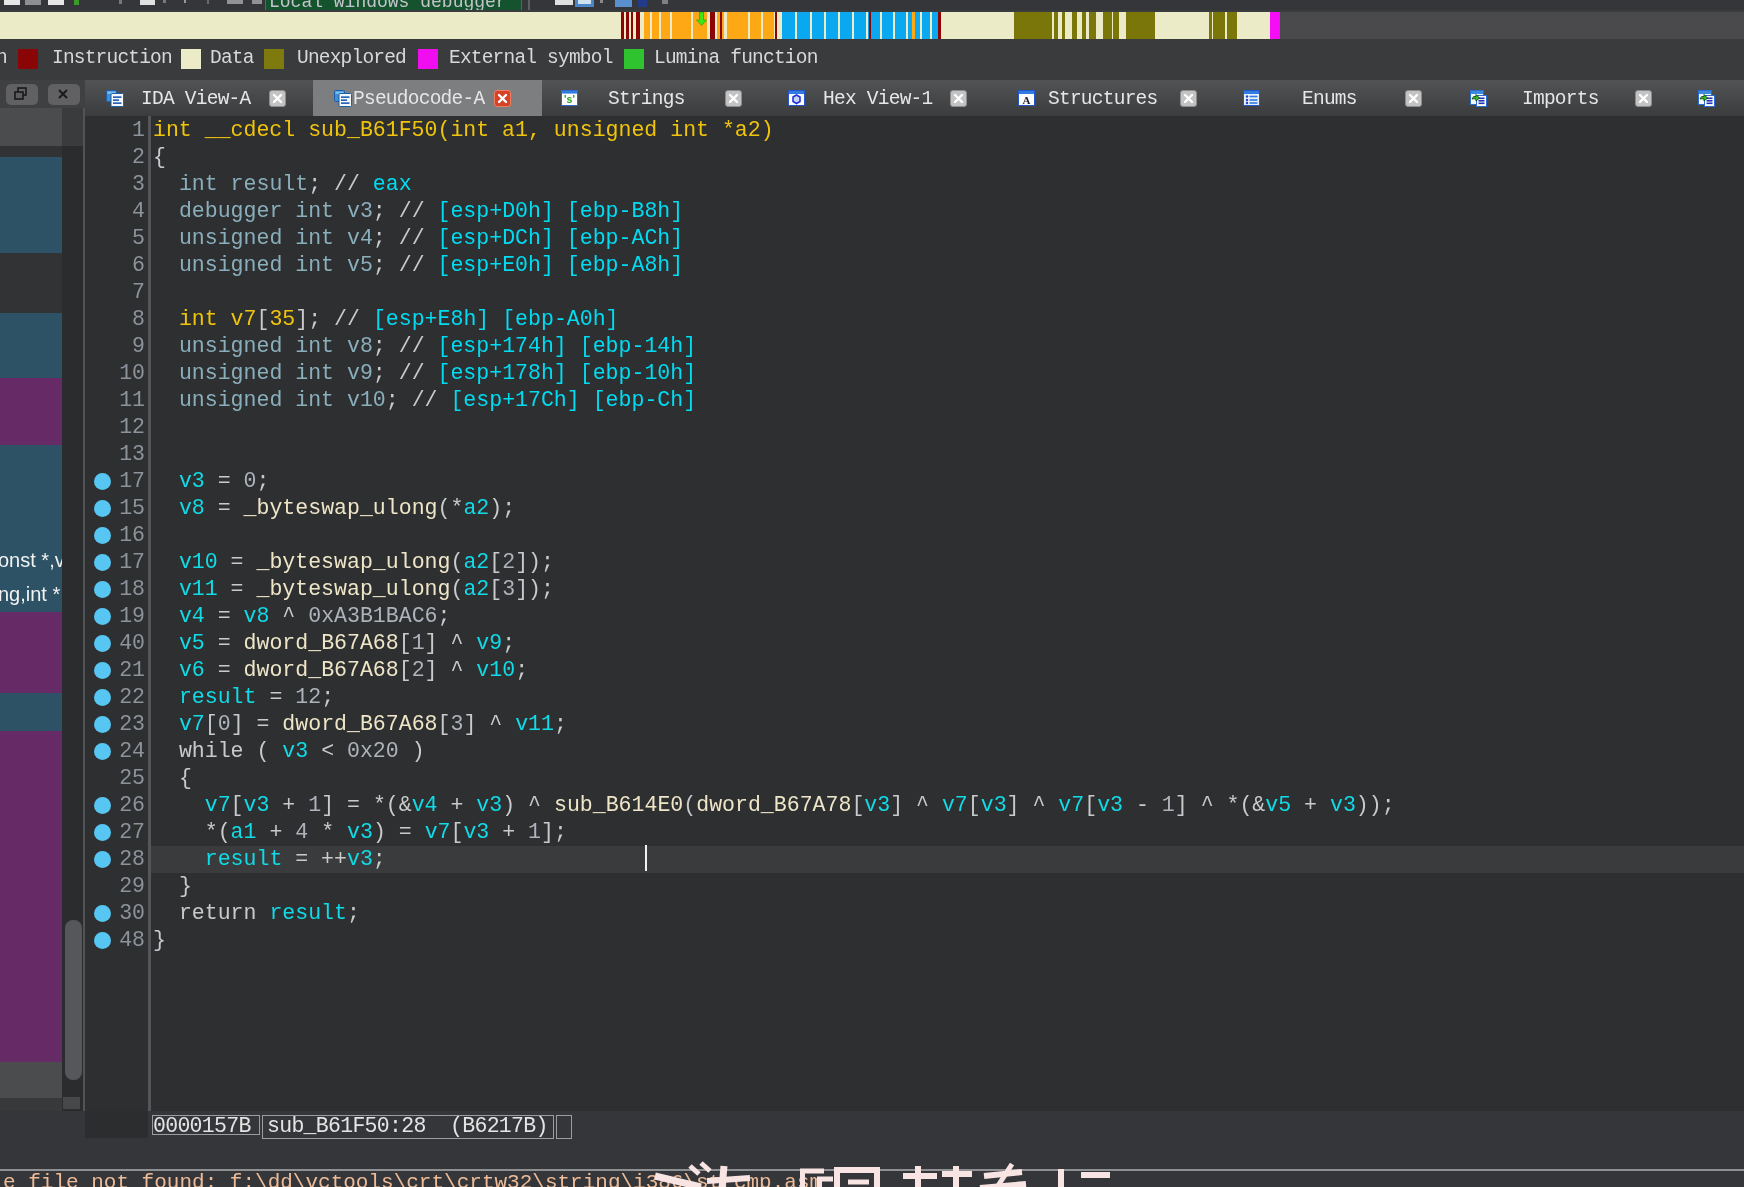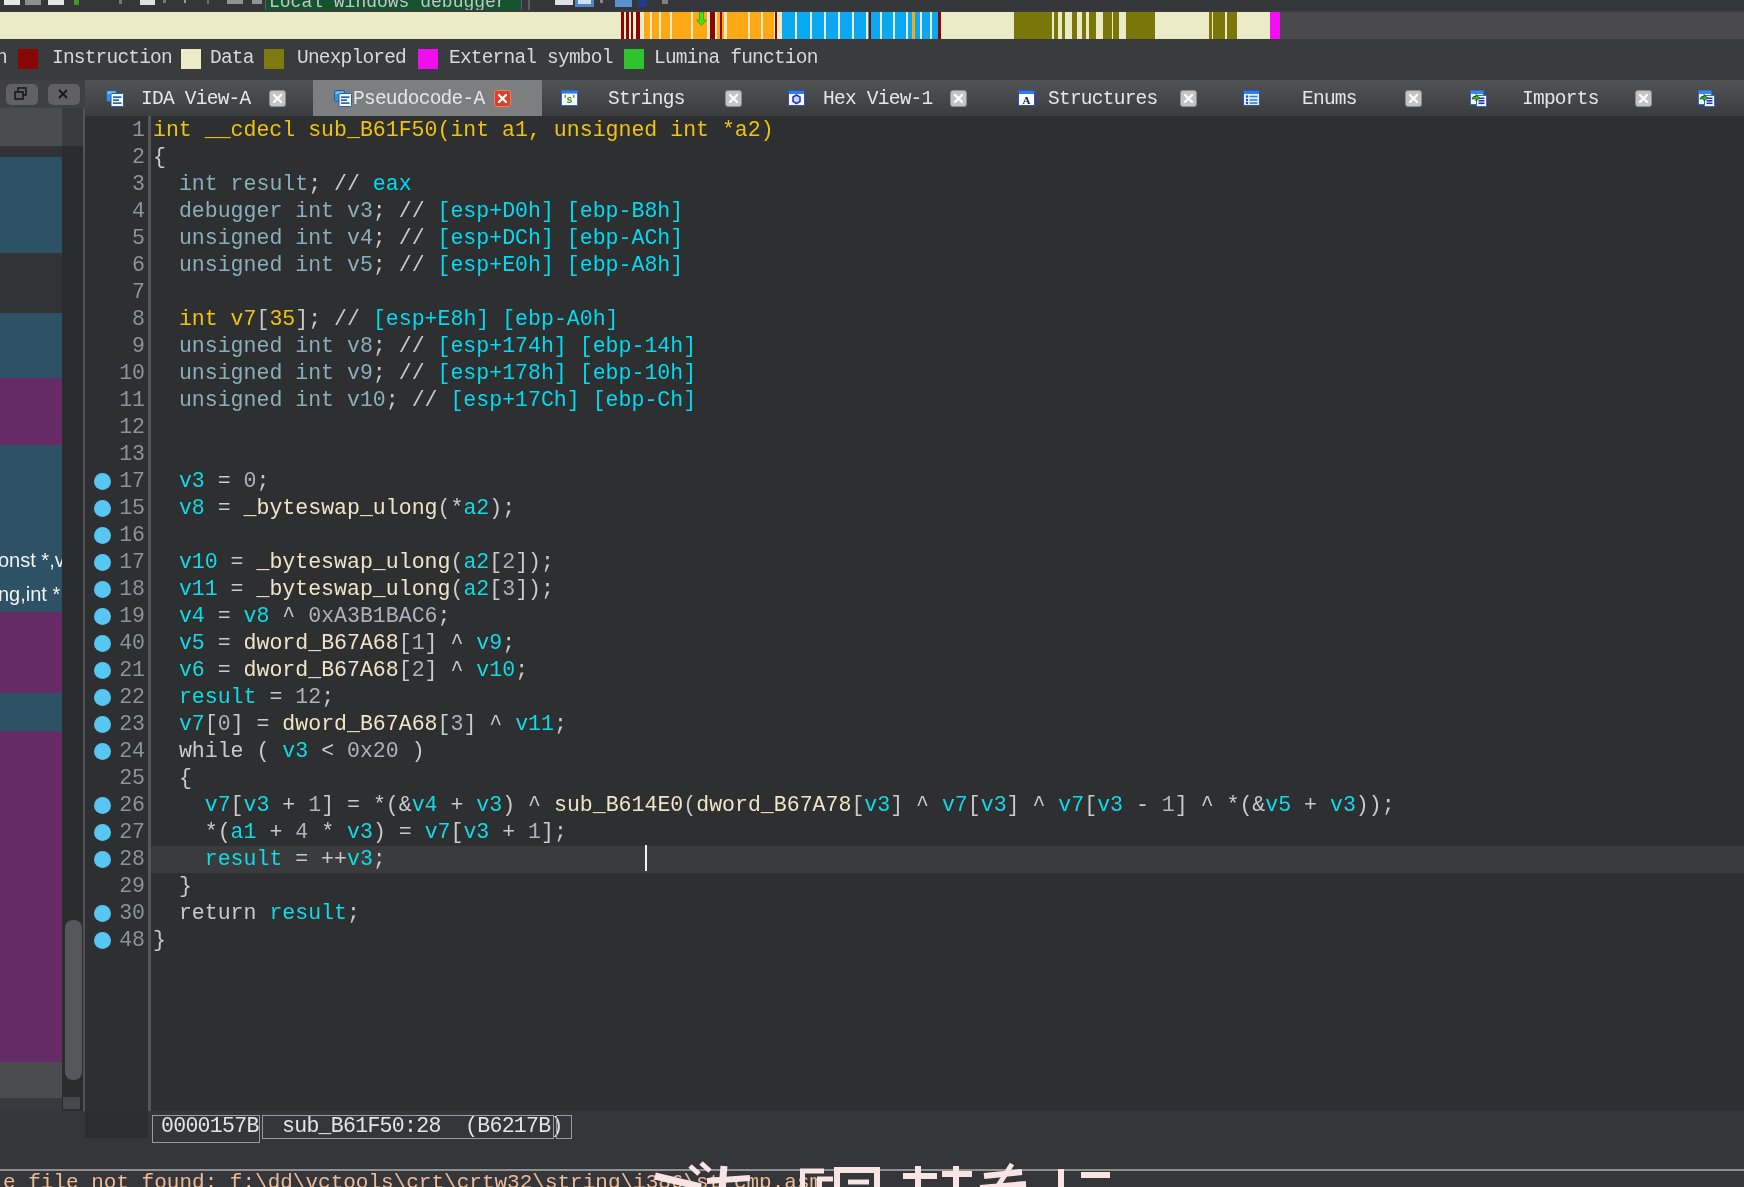--- a/index.html
+++ b/index.html
@@ -318,22 +318,22 @@
 <div class="cl" style="top:873px">&nbsp;&nbsp;<span class="w">}</span></div>
 <div class="ln" style="top:900px">30</div>
 <div class="dot" style="top:905.0px"></div>
 <div class="cl" style="top:900px">&nbsp;&nbsp;<span class="w">return </span><span class="c">result</span><span class="w">;</span></div>
 <div class="ln" style="top:927px">48</div>
 <div class="dot" style="top:932.0px"></div>
 <div class="cl" style="top:927px"><span class="w">}</span></div>
 <div class="abs" style="left:644.5px;top:845px;width:2px;height:26px;background:#f2f2f2"></div>
 <div class="abs" style="z-index:4;left:85px;top:1111px;width:63px;height:27px;background:#2c2d2f"></div>
 
-<div class="abs" style="z-index:5;left:152px;top:1115px;width:108px;height:28px;border:1.5px solid #9a9c9e;color:#e4e4e4;font-size:21.5px;letter-spacing:-0.7px;line-height:21px;padding-left:8px">0000157B</div>
-<div class="abs" style="z-index:5;left:262px;top:1115px;width:292px;height:24px;border:1.5px solid #9a9c9e;color:#e4e4e4;font-size:21.5px;letter-spacing:-0.7px;line-height:21px;padding-left:19px;white-space:pre">sub_B61F50:28  (B6217B)</div>
+<div class="abs" style="z-index:5;left:152px;top:1115px;width:108px;height:20px;border:1.5px solid #9a9c9e;color:#e4e4e4;font-size:21.5px;letter-spacing:-0.7px;line-height:21px;padding-left:0">0000157B</div>
+<div class="abs" style="z-index:5;left:262px;top:1115px;width:292px;height:24px;border:1.5px solid #9a9c9e;color:#e4e4e4;font-size:21.5px;letter-spacing:-0.7px;line-height:21px;padding-left:4px;white-space:pre">sub_B61F50:28  (B6217B)</div>
 <div class="abs" style="z-index:5;left:556px;top:1115px;width:16px;height:24px;border:1.5px solid #9a9c9e"></div>
 
 <div class="abs" style="left:0;top:1111px;width:1744px;height:76px;background:#35363a"></div>
 <div class="abs" style="left:0;top:1169px;width:1744px;height:1.5px;background:#8e9092"></div>
 <div class="abs" style="left:3px;top:1171px;font-size:21px;color:#edbb97;white-space:pre">e file not found: f:\dd\vctools\crt\crtw32\string\i386\strcmp.asm</div>
 <svg class="abs" style="left:630px;top:1160px" width="500" height="27" viewBox="630 1160 500 27">
 <g stroke="#f7e4e3" fill="none">
 <path d="M655 1176 L701 1187" stroke-width="7"></path>
 <path d="M690 1166 L699 1174" stroke-width="5"></path>
 <path d="M701 1163 L710 1171" stroke-width="5"></path>

